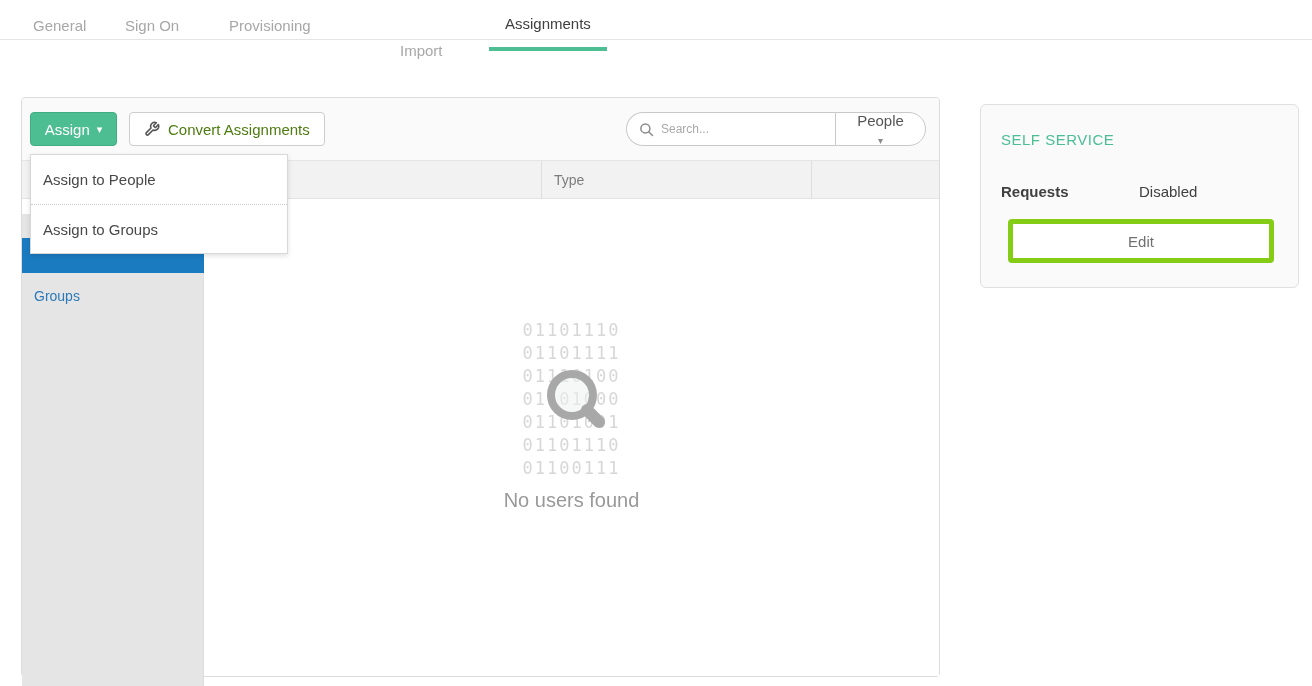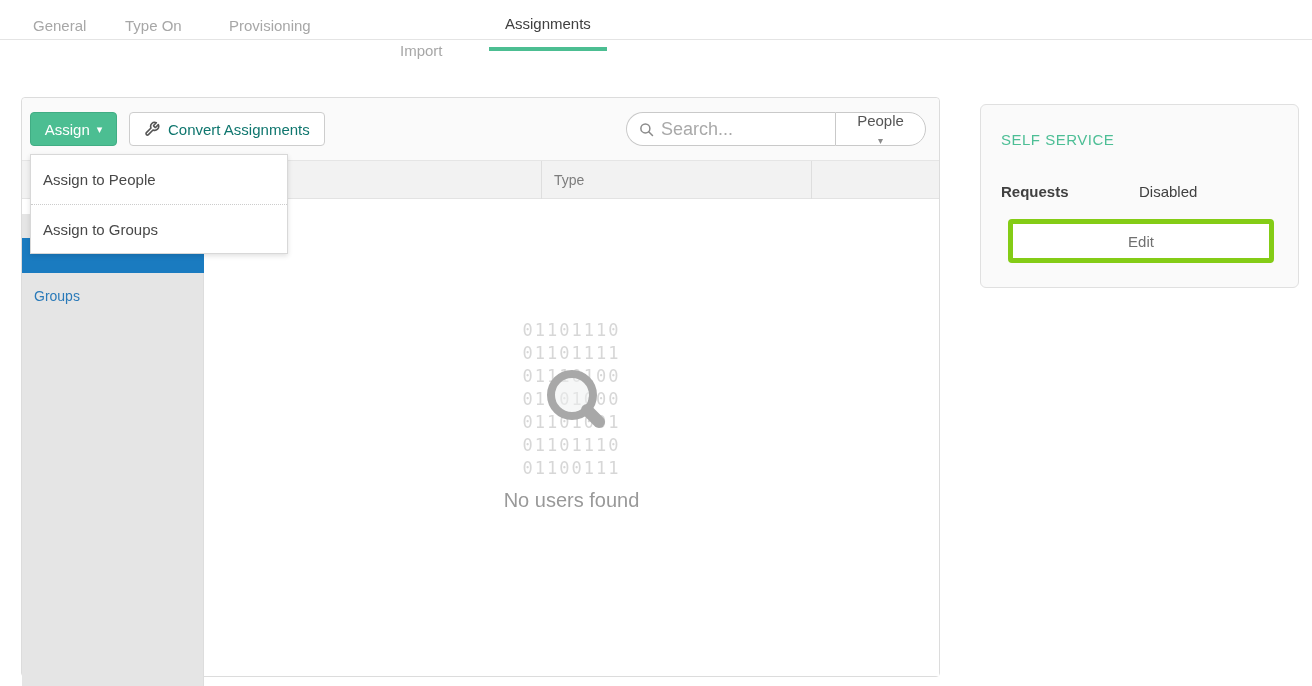--- a/index.html
+++ b/index.html
@@ -26,30 +26,30 @@
              background: #fafafa; border-bottom: 1px solid #e5e5e5; border-radius: 4px 4px 0 0; }
 
   .btn-assign { position: absolute; left: 8px; top: 14px; width: 87px; height: 34px;
                 background: #4cbe92; border: 1px solid #41ad84; border-radius: 4px;
                 color: #ffffff; font-size: 15px; display: flex; align-items: center;
                 justify-content: center; gap: 7px; cursor: pointer; }
   .btn-assign .caret { font-size: 11px; line-height: 1; }
 
   .btn-convert { position: absolute; left: 107px; top: 14px; height: 34px; padding: 0 14px;
                  background: #ffffff; border: 1px solid #cdcdcd; border-radius: 4px;
-                 color: #0f766e; font-size: 15px; display: flex; align-items: center;
+                 color: #4d7c0f; font-size: 15px; display: flex; align-items: center;
                  gap: 8px; cursor: pointer; }
 
   .search-group { position: absolute; left: 604px; top: 14px; width: 300px; height: 34px;
                   display: flex; }
   .search-box { width: 209px; height: 34px; background: #ffffff; border: 1px solid #c9c9c9;
                 border-right: none; border-radius: 17px 0 0 17px; display: flex;
                 align-items: center; padding-left: 12px; gap: 7px; }
   .search-box input { border: none; outline: none; background: transparent; width: 150px;
-                      font-size: 18px; color: #a16207; font-family: "Liberation Sans", sans-serif; }
+                      font-size: 12px; color: #a16207; font-family: "Liberation Sans", sans-serif; }
   .search-box input::placeholder { color: #a9a9a9; }
   .scope-select { width: 91px; height: 34px; background: #ffffff; border: 1px solid #c9c9c9;
                   border-radius: 0 17px 17px 0; display: flex; align-items: center;
                   justify-content: center; gap: 6px; font-size: 15px; color: #555;
                   cursor: pointer; flex-direction: column; }
   .scope-select .caret { font-size: 10px; color: #8a8a8a; }
 
   .table-header { position: absolute; left: 0; top: 63px; width: 917px; height: 38px;
                   background: #f2f2f2; border-bottom: 1px solid #e3e3e3; }
   .table-header .col-divider { position: absolute; top: 0; width: 1px; height: 38px;
@@ -98,21 +98,21 @@
               font-size: 15px; color: #707070; display: flex; align-items: center;
               justify-content: center; cursor: pointer; }
 
   svg { display: block; }
 </style>
 </head>
 <body>
 
 <div class="tabs-bar">
   <div class="tab tab-general">General</div>
-  <div class="tab tab-signon">Type On</div>
+  <div class="tab tab-signon">Sign On</div>
   <div class="tab tab-provisioning">Provisioning</div>
   <div class="tab tab-import">Import</div>
   <div class="tab tab-assignments active">Assignments</div>
 </div>
 
 <div class="main-panel">
 
   <div class="toolbar">
     <div class="btn-assign">
       <span>Assign</span>

